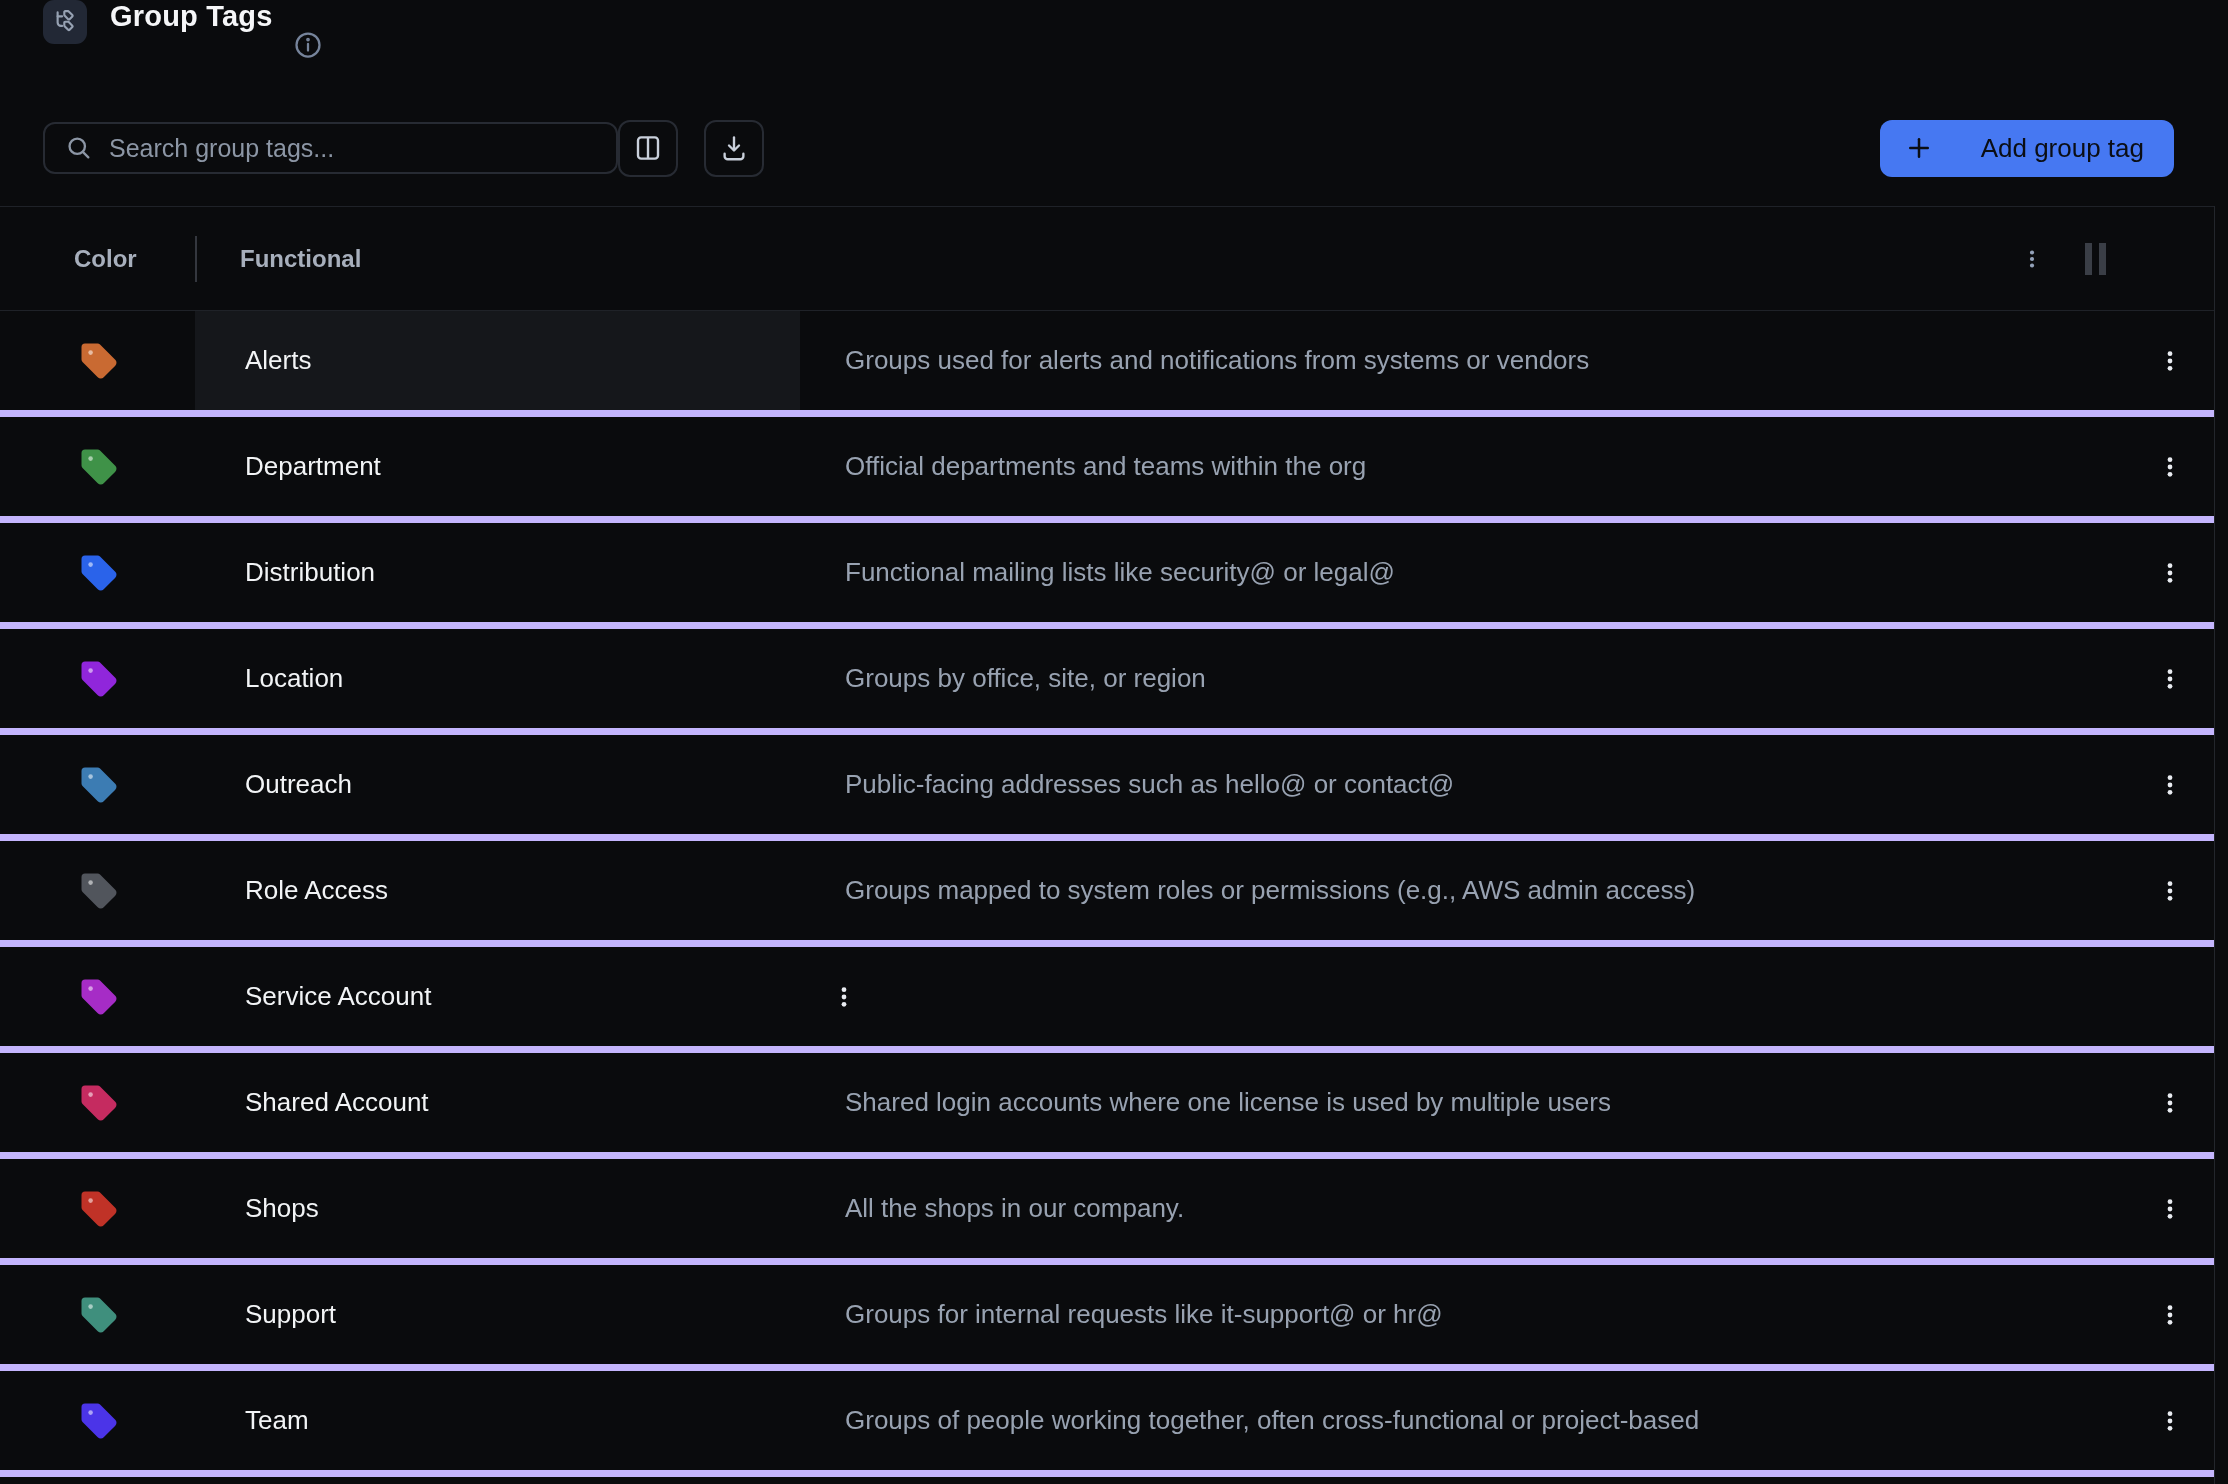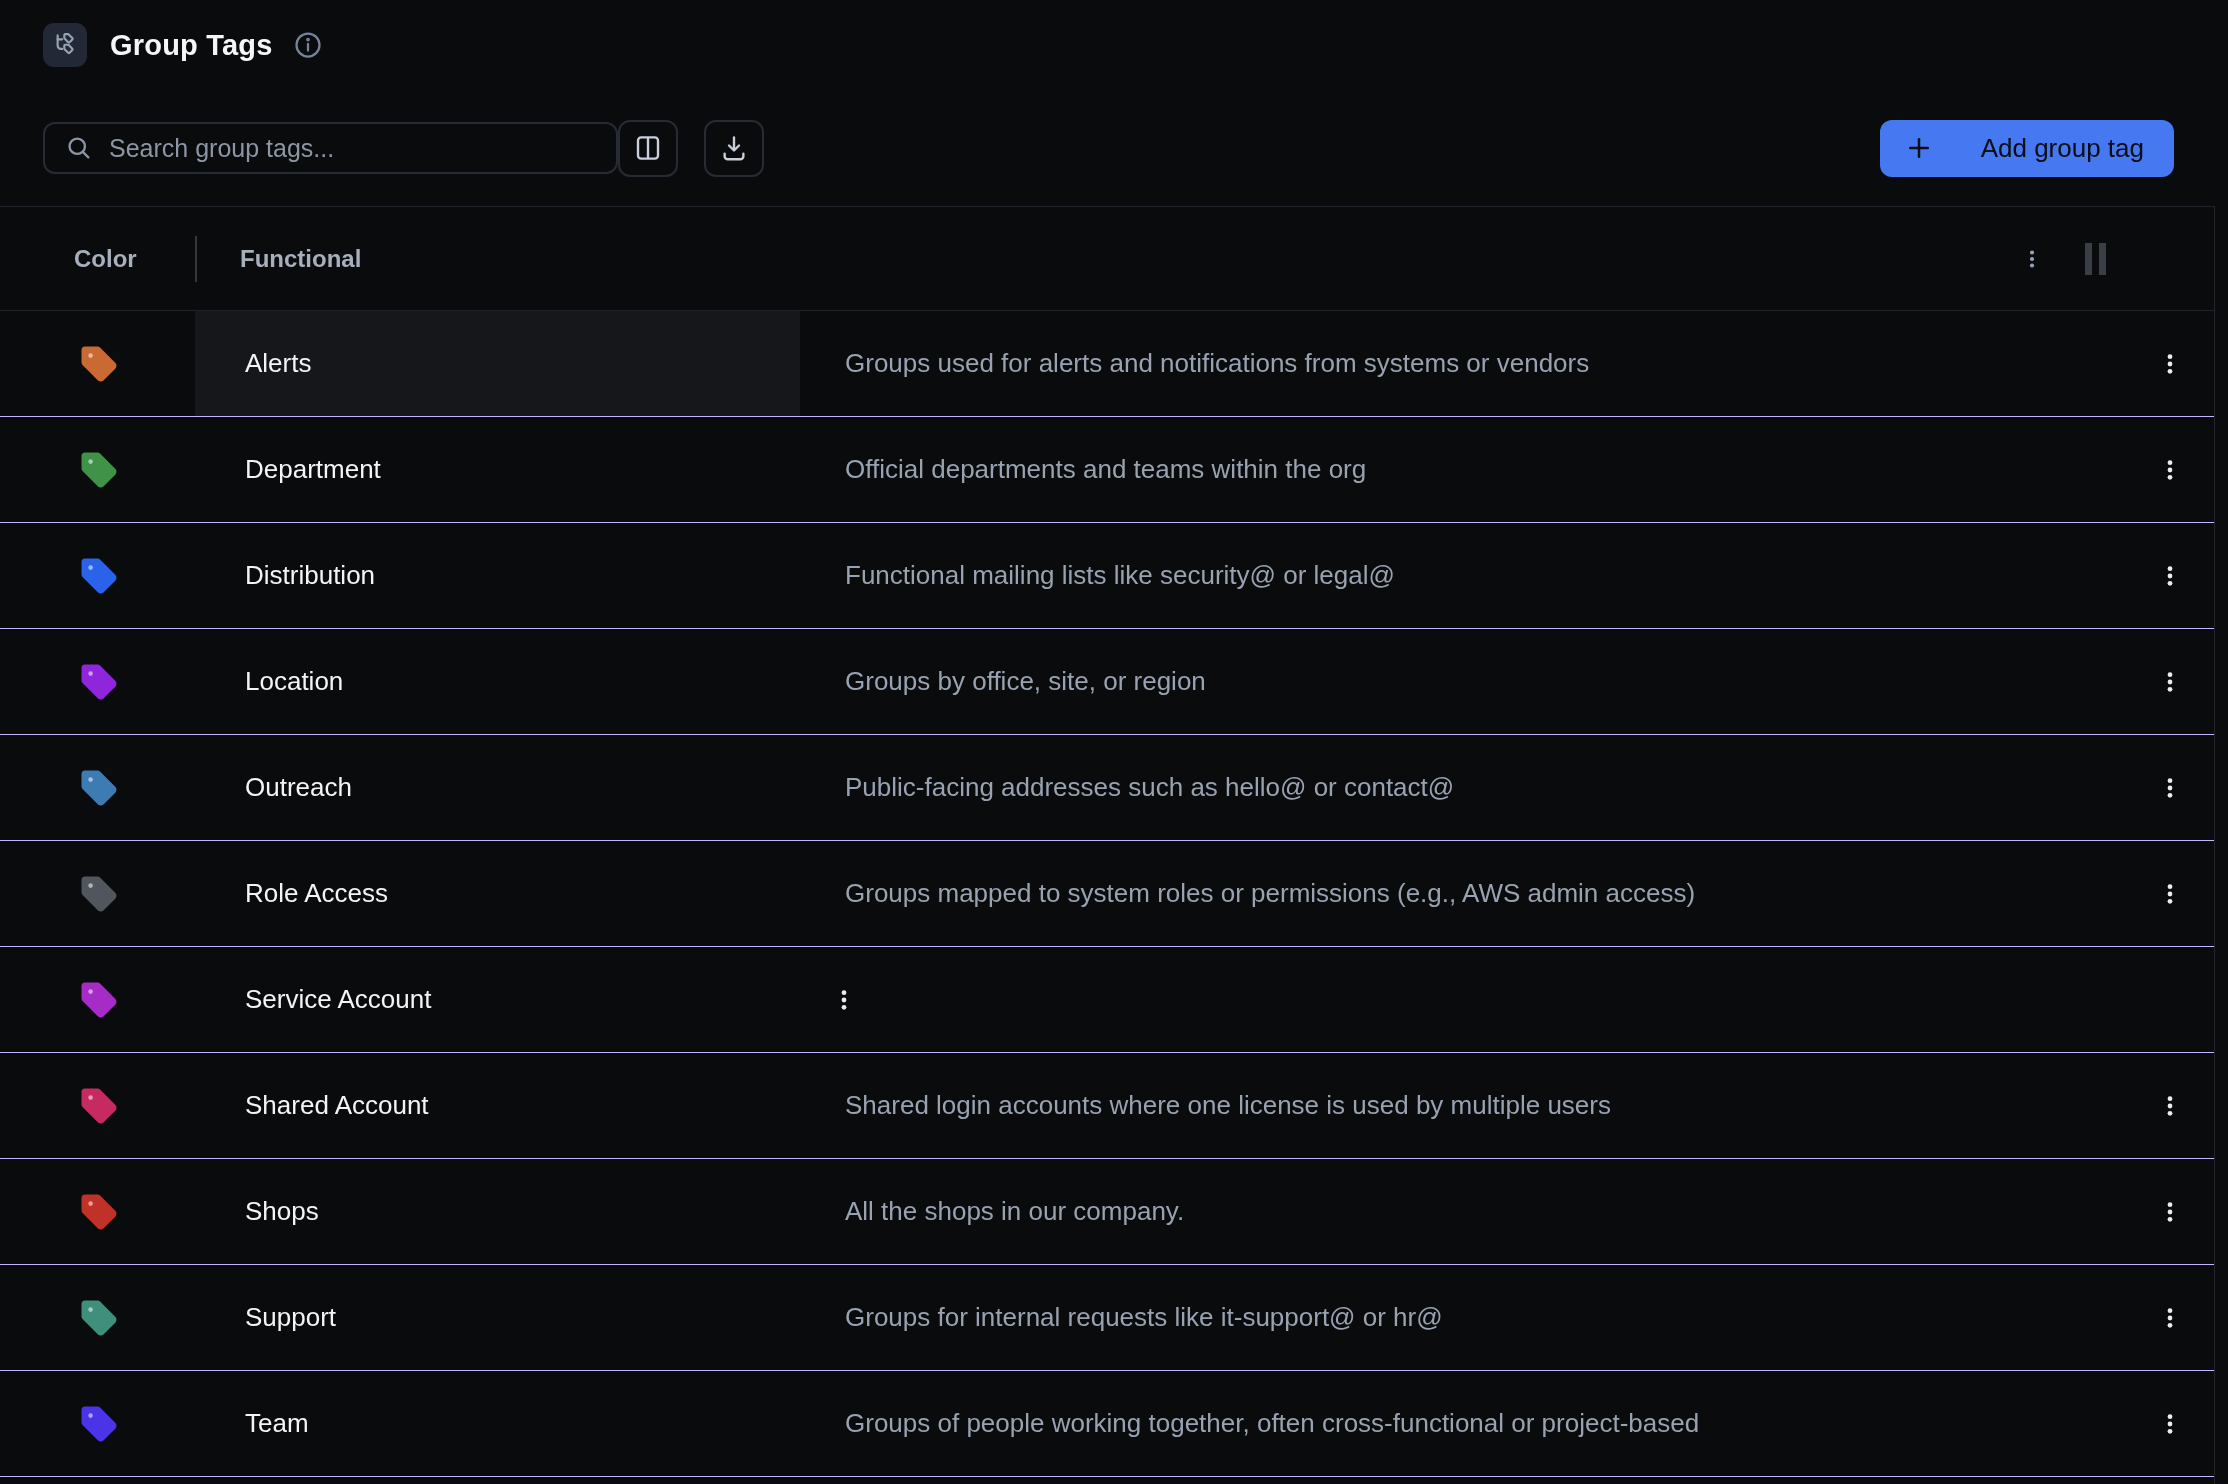--- a/index.html
+++ b/index.html
@@ -7,21 +7,21 @@
   body {
     background:#0A0B0D;
     font-family:"Liberation Sans", sans-serif;
     color:#F2F4F6;
     overflow:hidden;
     position:relative;
   }
 
   
   .app-header {
-    height:90px; display:flex; align-items:center; padding-left:43px;
+    height:90px; display:flex; padding-left:43px;
   }
   .app-chip {
     width:44px; height:44px; border-radius:11px; background:#222835;
     display:flex; align-items:center; justify-content:center; flex:0 0 auto;
   }
   .app-title { font-size:29px; font-weight:700; color:#F5F6F8; margin-left:23px; letter-spacing:.2px; }
   .info-wrap { margin-left:20px; display:flex; align-items:center; }
 
   
   .toolbar {
@@ -74,21 +74,21 @@
   .col-tag  .head-kebab { right:58px; }
   .col-desc .head-kebab { right:82px; }
   .resize-handle {
     position:absolute; right:20px; top:50%; transform:translateY(-50%);
     display:flex; cursor:col-resize;
   }
   .resize-handle i { display:block; width:7px; height:32px; background:#3A3E46; }
   .resize-handle i + i { margin-left:7px; }
 
   .row {
-    height:106px; display:flex; align-items:center; border-bottom:1px solid #c4b5fd;
+    height:106px; display:flex; align-items:center; border-bottom:7px solid #c4b5fd;
     position:relative; background:transparent;
   }
   .row .col-color { padding-left:78px; display:flex; align-items:center; }
   .row .col-tag.hl { background:#15171B; }
   .row-name { font-size:26px; color:#F2F4F6; padding-left:50px; }
   .row-desc { font-size:26px; color:#98A2B1; padding-left:45px;text-align:center; }
   .tag-icon { width:42px; height:42px; }
   .kebab-btn { width:44px; height:44px; display:flex; align-items:center; justify-content:center; cursor:pointer; }
 </style>
 </head>

